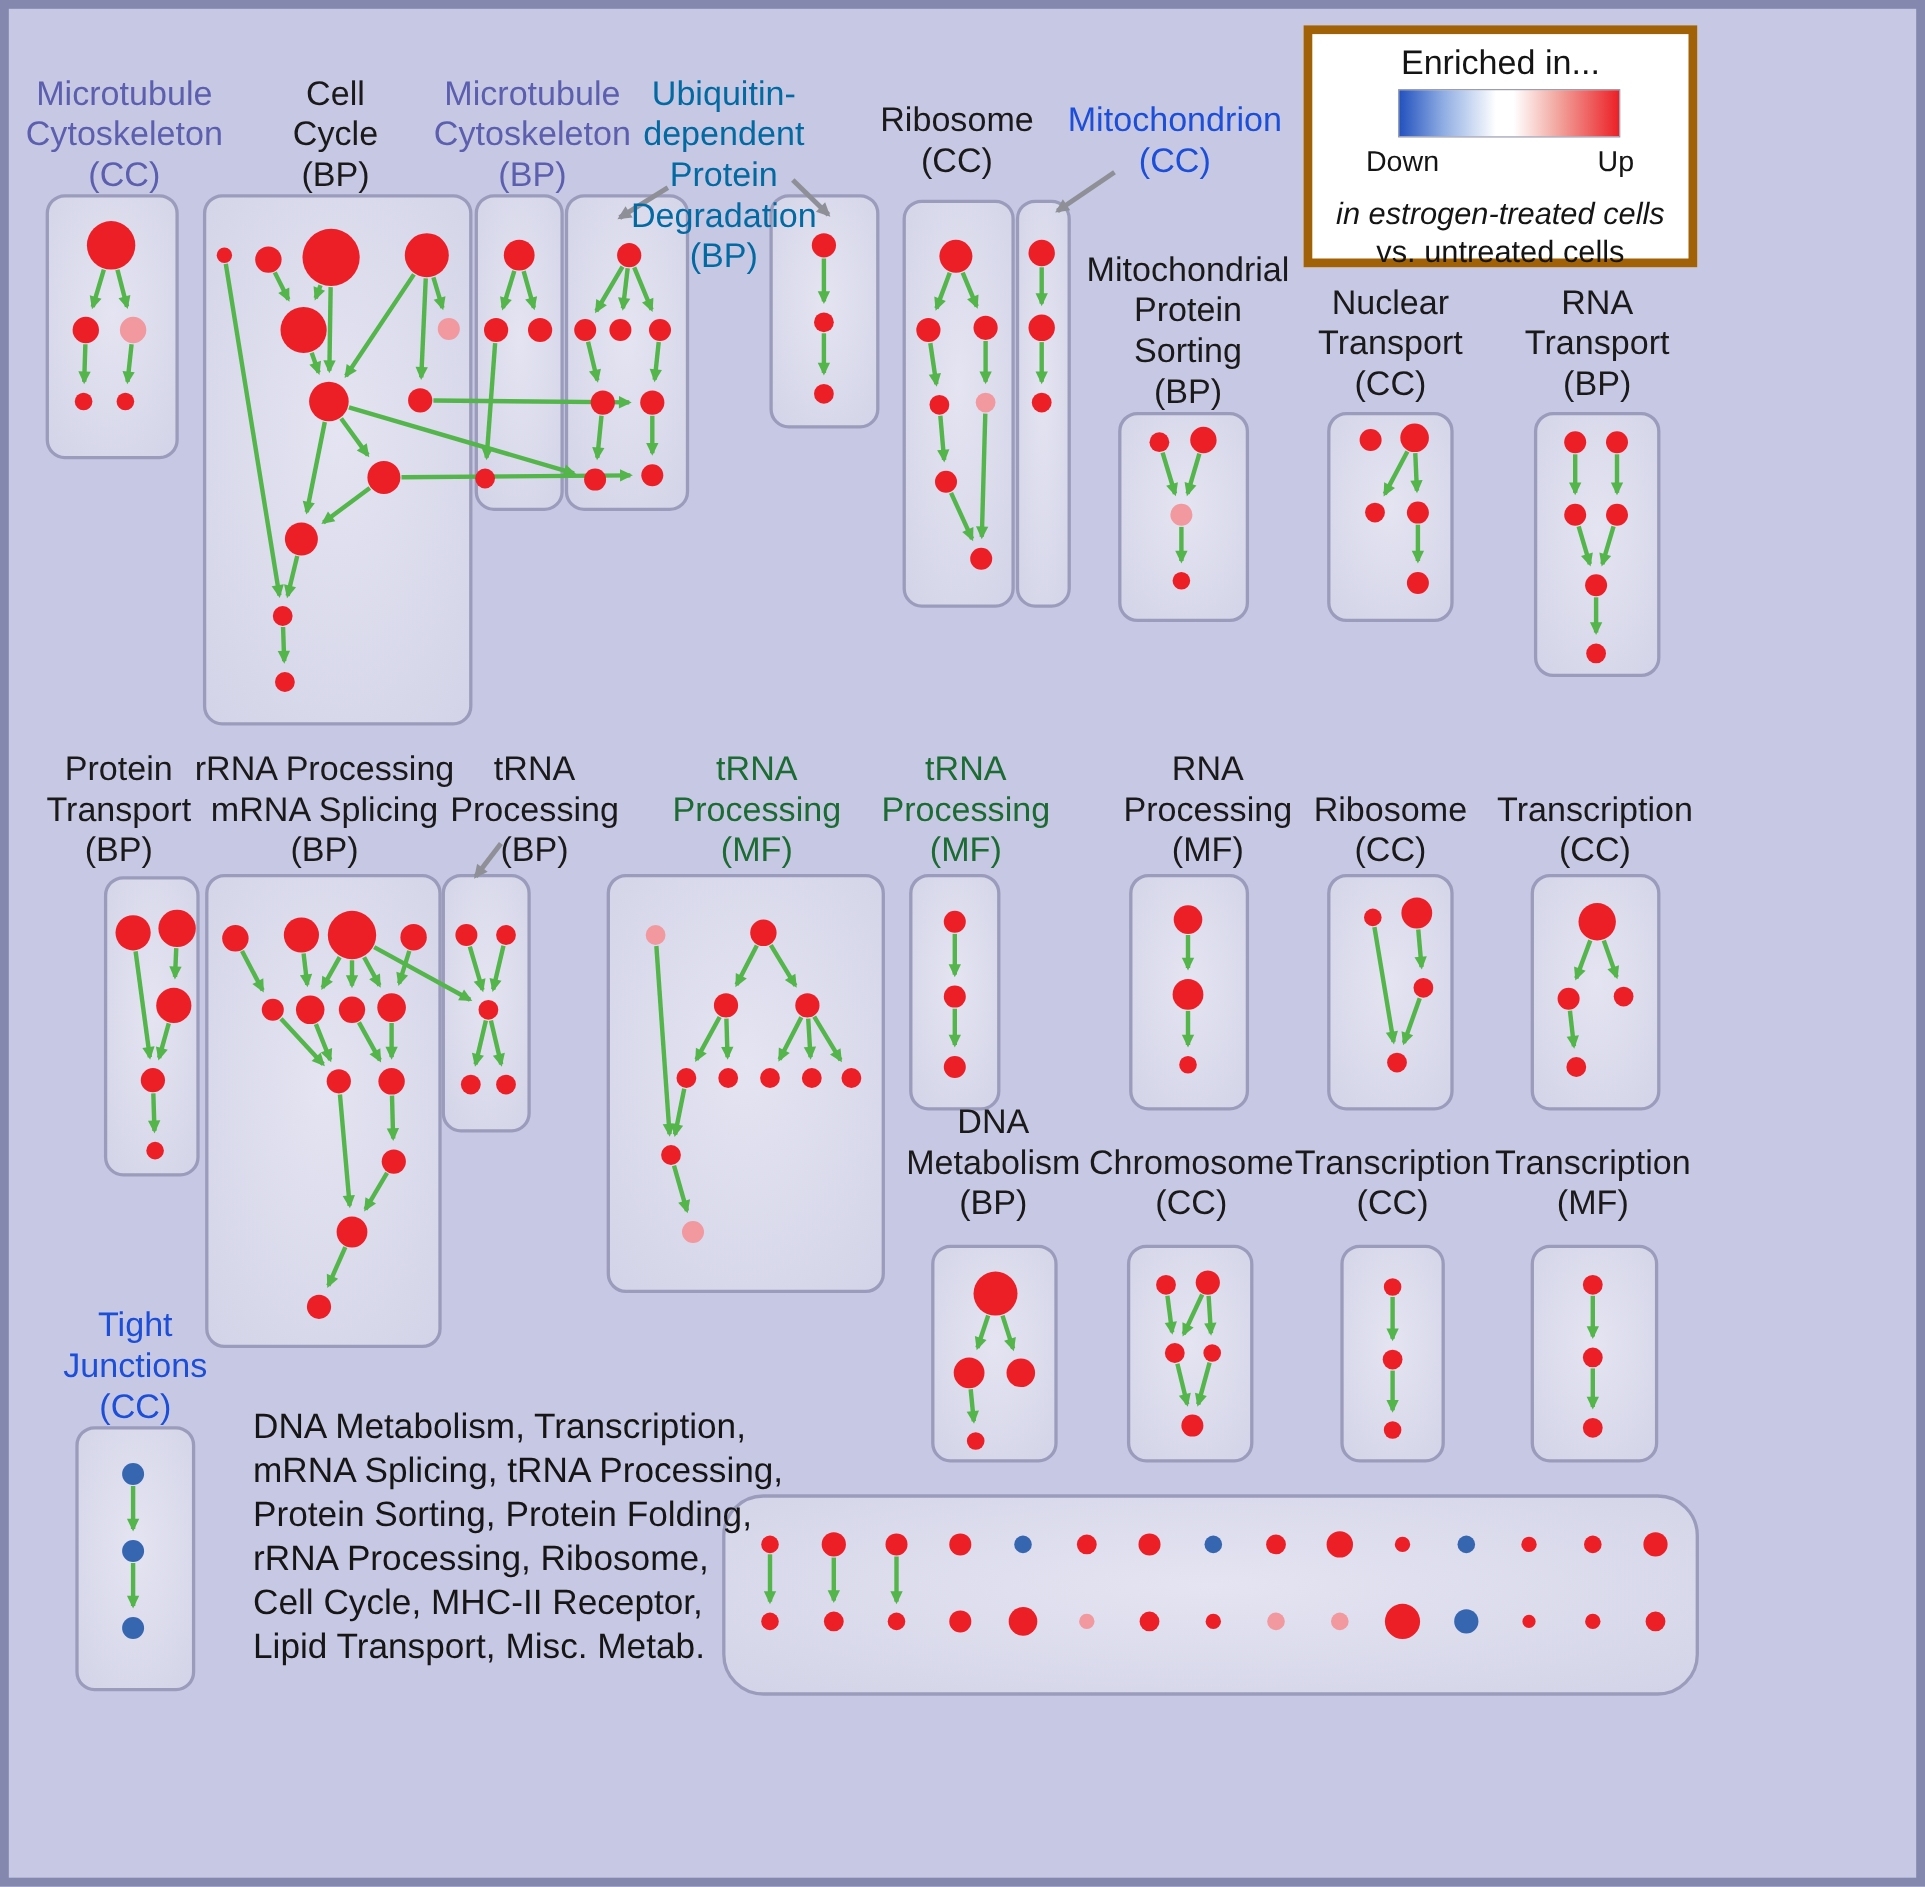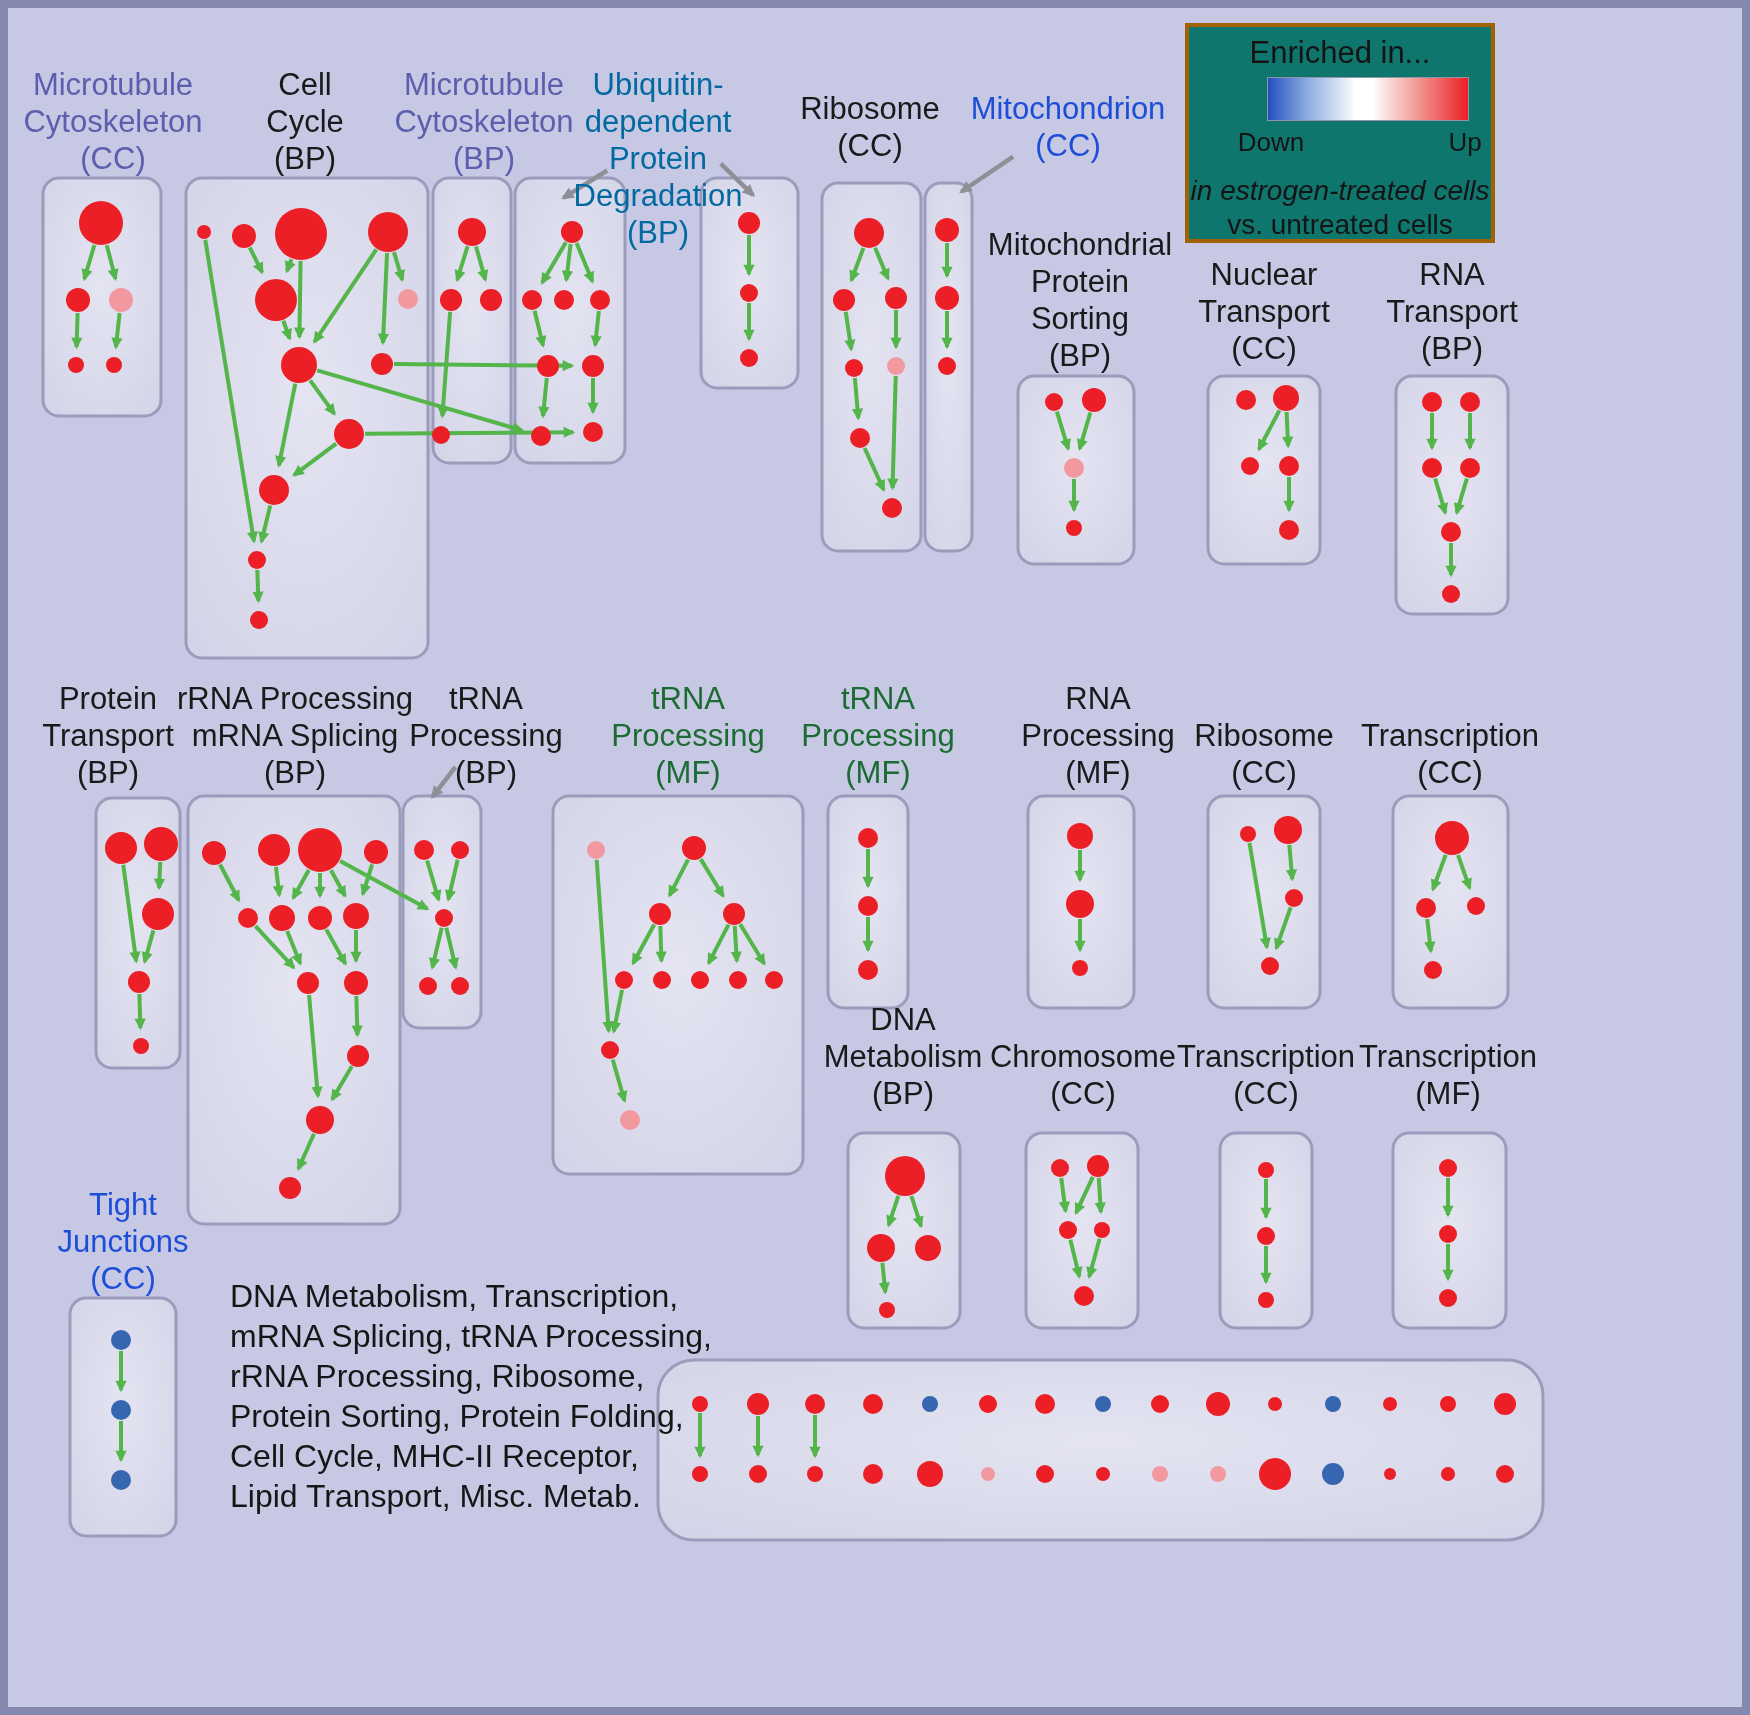--- a/index.html
+++ b/index.html
@@ -18,22 +18,22 @@
   .clabel{
     position:absolute;
     transform:translateX(-50%);
     text-align:center;
     font-size:31px;
     line-height:37px;
     white-space:nowrap;
     color:#1a1a1a;
   }
   .legend{
-    position:absolute;left:1177px;top:15px;width:310px;height:220px;
-    border:4px solid #a16207;background:#0f766e;box-sizing:border-box;
+    position:absolute;left:1177px;top:15px;width:358px;height:220px;
+    border:8px solid #a16207;background:#ffffff;box-sizing:border-box;
   }
   .legend-title{position:absolute;top:8px;left:0;width:100%;text-align:center;font-size:31px;color:#141414;}
   .legend-bar{
     position:absolute;left:78px;top:50px;width:200px;height:42px;
     border:1px solid #9193a8;
     background:linear-gradient(90deg,#2351be 0%,#8fade3 20%,#ffffff 44%,#ffffff 52%,#f2a69f 72%,#ec1f26 100%);
   }
   .legend-down,.legend-up{position:absolute;top:100px;transform:translateX(-50%);font-size:26px;color:#141414;}
   .legend-down{left:82px;}
   .legend-up{left:276px;}
@@ -480,19 +480,19 @@
     <div class="legend-bar"></div>
     <div class="legend-down">Down</div>
     <div class="legend-up">Up</div>
     <div class="legend-sub1">in estrogen-treated cells</div>
     <div class="legend-sub2">vs. untreated cells</div>
   </div>
 
   <div class="footnote">
     <div>DNA Metabolism, Transcription,</div>
     <div>mRNA Splicing, tRNA Processing,</div>
+    <div>Protein Sorting, Protein Folding,</div>
     <div>rRNA Processing, Ribosome,</div>
-    <div>Protein Sorting, Protein Folding,</div>
     <div>Cell Cycle, MHC-II Receptor,</div>
     <div>Lipid Transport, Misc. Metab.</div>
   </div>
 
 </div>
 
 </body></html>

